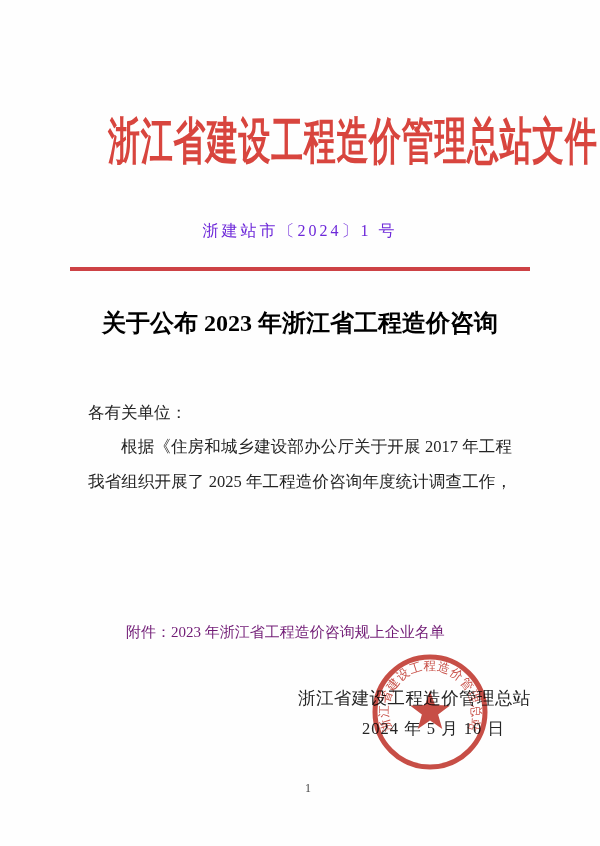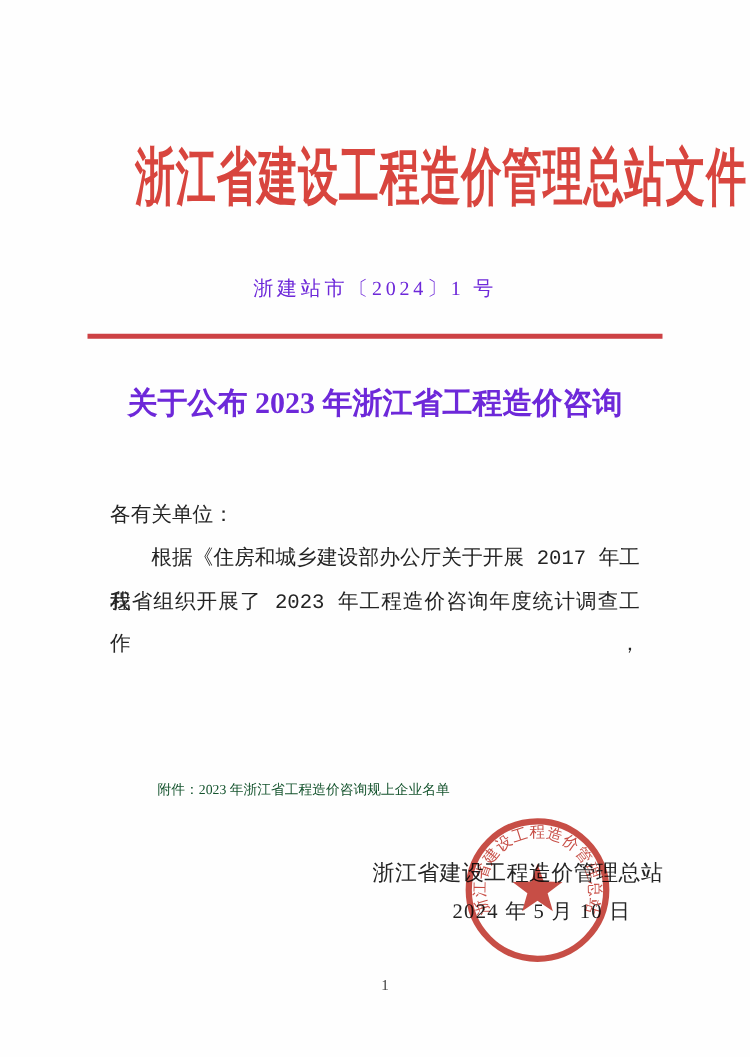--- a/index.html
+++ b/index.html
@@ -35,42 +35,41 @@
     position:absolute; top:267px; left:70px;
     width:460px; height:4px;
     background:#cd4245;
   }
   .doc-title {
     position:absolute; top:301px; left:40px; width:520px;
     text-align:center;
     font-weight:700;
     font-size:24px;
     line-height:45px;
-    color:#6d28d9;
+    color:#000000;
   }
   .body-block {
     position:absolute; top:396px; left:88px; width:424px;
     font-size:16.5px;
     color:#242424;
-    font-family:Liberation Mono, monospace;
   }
   .body-line {
     height:34.4px; line-height:34.4px;
     white-space:nowrap;
   }
   .body-line.justify {
     white-space:normal;
     text-align:justify;
     text-align-last:justify;
   }
   .body-line.first-indent { text-indent:2em; }
   .attachment-line {
     position:absolute; top:620px; left:126px;
-    font-size:11px; line-height:24px;
-    color:#14532d;
+    font-size:15px; line-height:24px;
+    color:#701a75;
     white-space:nowrap;
   }
   .sig-org {
     position:absolute; top:686px; left:298px;
     font-size:17.5px; letter-spacing:0.4px;
     color:#242424; white-space:nowrap;
   }
   .sig-date {
     position:absolute; top:718px; left:362px;
     font-size:16.5px; letter-spacing:1px;
@@ -100,21 +99,21 @@
 
   <div class="red-line"></div>
 
   <div class="doc-title">
     <div>关于公布 2023 年浙江省工程造价咨询</div>
   </div>
 
   <div class="body-block">
     <div class="body-line">各有关单位：</div>
     <div class="body-line justify first-indent">根据《住房和城乡建设部办公厅关于开展 2017 年工程</div>
-    <div class="body-line justify">我省组织开展了 2023 年工程造价咨询年度统计调查工作，</div>
+    <div class="body-line justify">我省组织开展了 2025 年工程造价咨询年度统计调查工作，</div>
   </div>
 
   <div class="attachment-line">附件：2023 年浙江省工程造价咨询规上企业名单</div>
 
   <div class="sig-org">浙江省建设工程造价管理总站</div>
 
   <div class="sig-date">2024 年 5 月 10 日</div>
 
   <div class="seal">
     <svg viewBox="0 0 144 144" xmlns="http://www.w3.org/2000/svg">

